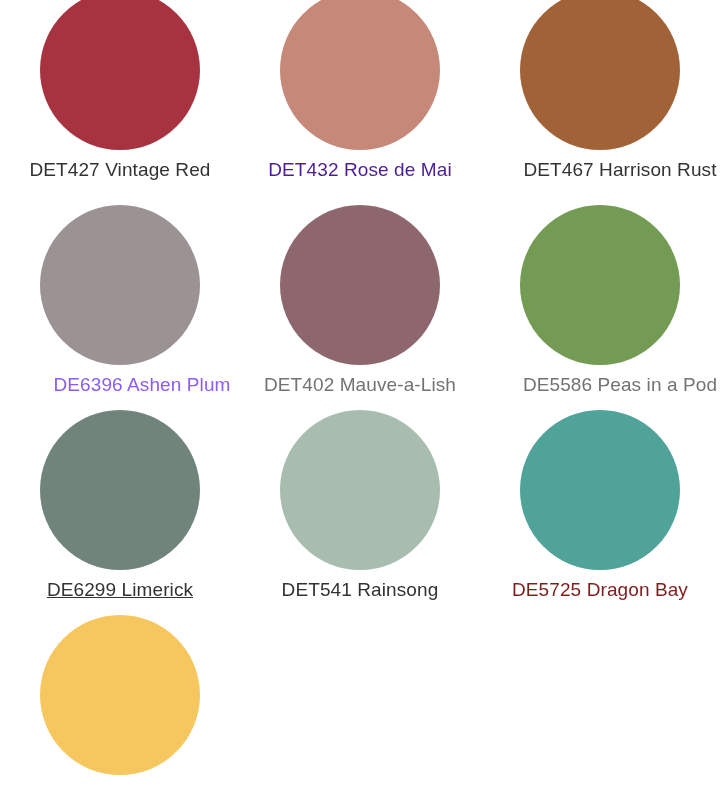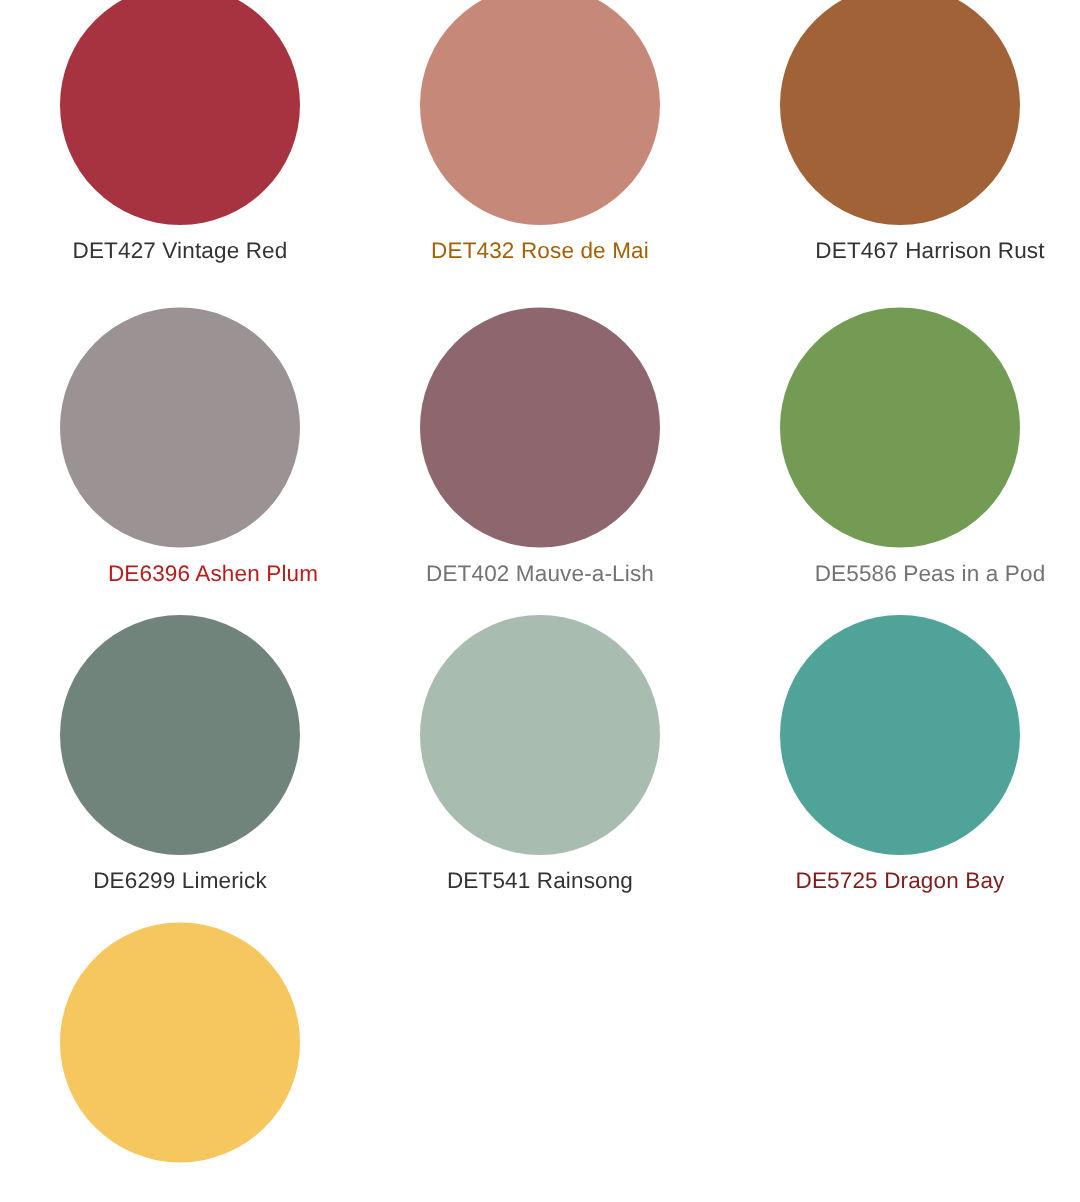--- a/index.html
+++ b/index.html
@@ -44,62 +44,62 @@
   .swatch-chip {
     width: 160px;
     height: 160px;
     border-radius: 50%;
     flex: 0 0 auto;
     background: #cccccc;
   }
 
   .swatch-label {
     margin-top: 9px;
-    font-size: 15px;
+    font-size: 19px;
     line-height: 1.2;
     color: #333333;
     text-align: center;
     white-space: nowrap;
     letter-spacing: 0.1px;
   }
 </style>
 </head>
 <body style="background-color: rgb(255, 255, 255);">
 
 <div id="palette-grid">
 
   <div class="swatch-cell row-1">
     <div class="swatch-chip" style="background-color: rgb(166, 51, 63);"></div>
     <div class="swatch-label" style="color: rgb(51, 51, 51);">DET427 Vintage Red</div>
   </div>
   <div class="swatch-cell row-1">
     <div class="swatch-chip" style="background-color: rgb(198, 136, 120);"></div>
-    <div class="swatch-label" style="color: #a16207;">DET432 Rose de Mai</div>
+    <div class="swatch-label" style="color: #4c1d95;">DET432 Rose de Mai</div>
   </div>
   <div class="swatch-cell row-1">
     <div class="swatch-chip" style="background-color: rgb(162, 98, 56);"></div>
     <div class="swatch-label" style="color: rgb(51, 51, 51); margin-left: 40px;">DET467 Harrison Rust</div>
   </div>
 
   <div class="swatch-cell row-2">
     <div class="swatch-chip" style="background-color: rgb(155, 146, 147);"></div>
-    <div class="swatch-label" style="color: #b91c1c; padding-left: 44px;">DE6396 Ashen Plum</div>
+    <div class="swatch-label" style="color: #8b5cf6; padding-left: 44px;">DE6396 Ashen Plum</div>
   </div>
   <div class="swatch-cell row-2">
     <div class="swatch-chip" style="background-color: rgb(142, 103, 110);"></div>
     <div class="swatch-label" style="color: #737373;">DET402 Mauve-a-Lish</div>
   </div>
 
   <div class="swatch-cell row-3">
     <div class="swatch-chip" style="background-color: rgb(115, 155, 83);"></div>
     <div class="swatch-label" style="color: #737373; margin-left: 40px;">DE5586 Peas in a Pod</div>
   </div>
   <div class="swatch-cell row-3">
     <div class="swatch-chip" style="background-color: rgb(113, 132, 123);"></div>
-    <div class="swatch-label" style="color: rgb(51, 51, 51);">DE6299 Limerick</div>
+    <div class="swatch-label" style="color: rgb(51, 51, 51); text-decoration: underline;">DE6299 Limerick</div>
   </div>
 
   <div class="swatch-cell row-4">
     <div class="swatch-chip" style="background-color: rgb(168, 188, 176);"></div>
     <div class="swatch-label" style="color: rgb(51, 51, 51);">DET541 Rainsong</div>
   </div>
   <div class="swatch-cell row-4">
     <div class="swatch-chip" style="background-color: rgb(79, 163, 153);"></div>
     <div class="swatch-label" style="color: #7f1d1d;">DE5725 Dragon Bay</div>
   </div>

